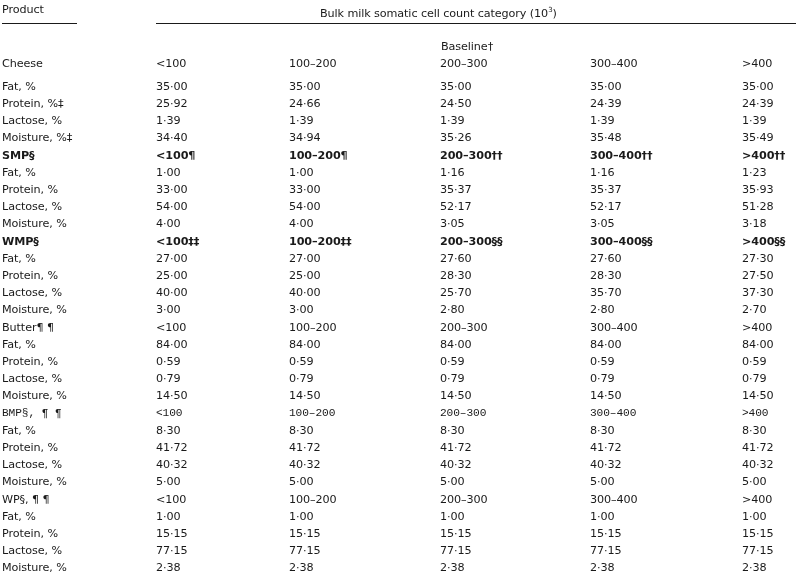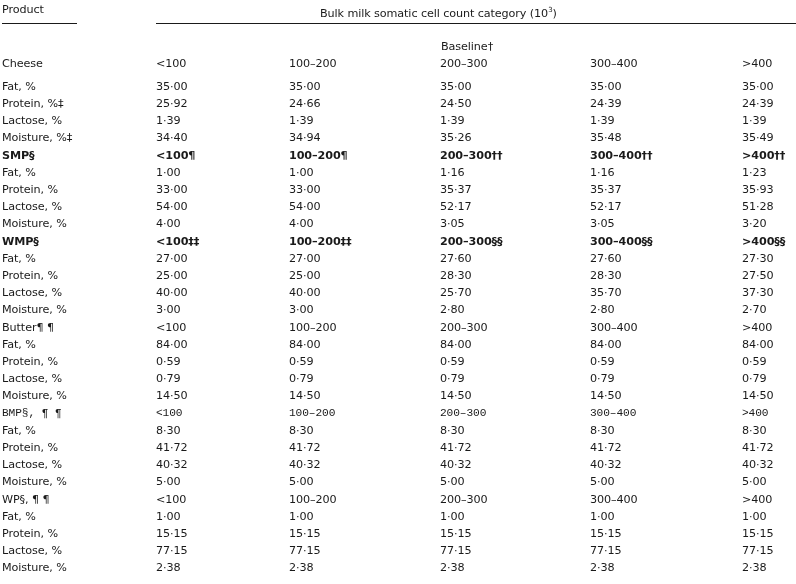--- a/index.html
+++ b/index.html
@@ -106,21 +106,21 @@
       <span class="c3">52·17</span>
       <span class="c4">52·17</span>
       <span class="c5">51·28</span>
     </div>
     <div class="row" style="top: 216px;">
       <span class="c0">Moisture, %</span>
       <span class="c1">4·00</span>
       <span class="c2">4·00</span>
       <span class="c3">3·05</span>
       <span class="c4">3·05</span>
-      <span class="c5">3·20</span>
+      <span class="c5">3·18</span>
     </div>
     <div class="row" style="top: 234px; font-weight: bold;">
       <span class="c0">WMP§</span>
       <span class="c1">&lt;100‡‡</span>
       <span class="c2">100–200‡‡</span>
       <span class="c3">200–300§§</span>
       <span class="c4">300–400§§</span>
       <span class="c5">&gt;400§§</span>
     </div>
     <div class="row" style="top: 251px;">

